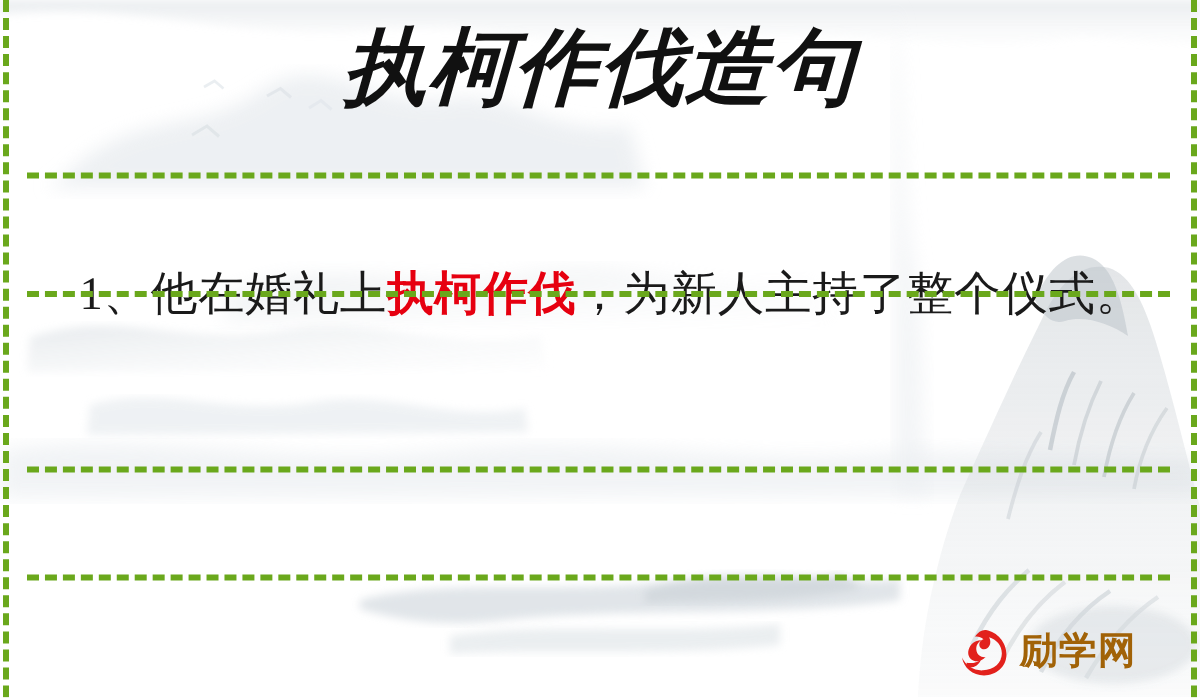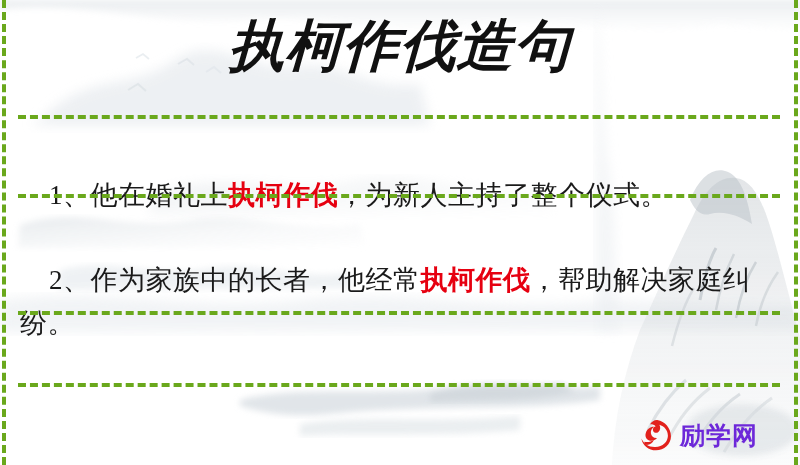--- a/index.html
+++ b/index.html
@@ -66,21 +66,21 @@
     transform: skewX(-2deg);
   }
 
   
   .sentence {
     position: absolute;
     left: 20px;
     right: 26px;
     z-index: 4;
     font-family: "Liberation Serif", "DejaVu Serif", serif;
-    font-size: 27px;
+    font-size: 31px;
     line-height: 43px;
     color: #1a1a1a;
     letter-spacing: 0.5px;
     white-space: pre-wrap;
   }
   .sentence .hl {
     color: #e60010;
     font-weight: bold;
   }
   #s1 { top: 131px; }
@@ -96,24 +96,24 @@
     align-items: center;
     gap: 7px;
     z-index: 6;
   }
   .logo-mark {
     width: 34px;
     height: 34px;
     flex: 0 0 auto;
   }
   .logo-text {
-    font-family: Liberation Sans, sans-serif;
+    font-family: Liberation Mono, monospace;
     font-size: 25px;
     font-weight: bold;
-    color: #6d28d9;
+    color: #a16207;
     letter-spacing: 1px;
     line-height: 1;
   }
 </style>
 </head>
 <body>
 
 <div id="page">
 
   <div class="bg-layer">
@@ -189,23 +189,20 @@
   <div class="divider" style="top:383px;"></div>
 
   <div class="title-wrap">
     <span class="title">执柯作伐造句</span>
   </div>
 
   <div class="sentence" id="s1">
     <span>1、</span><span>他在婚礼上</span><span class="hl">执柯作伐</span><span>，为新人主持了整个仪式。</span>
   </div>
 
-  <div class="sentence" id="s2">
-    <span>2、</span><span>作为家族中的长者，他经常</span><span class="hl">执柯作伐</span><span>，帮助解决家庭纠纷。</span>
-  </div>
 
 
   <div class="logo">
     <svg class="logo-mark" viewBox="0 0 100 100">
       <path d="M54,6 C76,10 94,30 94,54 C94,78 74,95 50,95 C28,95 10,80 7,60
                C14,76 30,86 48,85 C70,84 85,70 85,52 C85,36 74,24 60,20
                C64,28 63,36 57,41 C52,45 45,44 42,39 C39,33 42,26 49,24
                C44,20 38,18 32,19 C38,10 46,5 54,6 Z" fill="#e2211c"></path>
       <path d="M20,44 C24,32 34,25 45,26 C38,30 34,37 35,45 C36,54 44,60 53,59
                C47,66 38,69 30,66 C21,63 17,53 20,44 Z" fill="#e2211c"></path>

